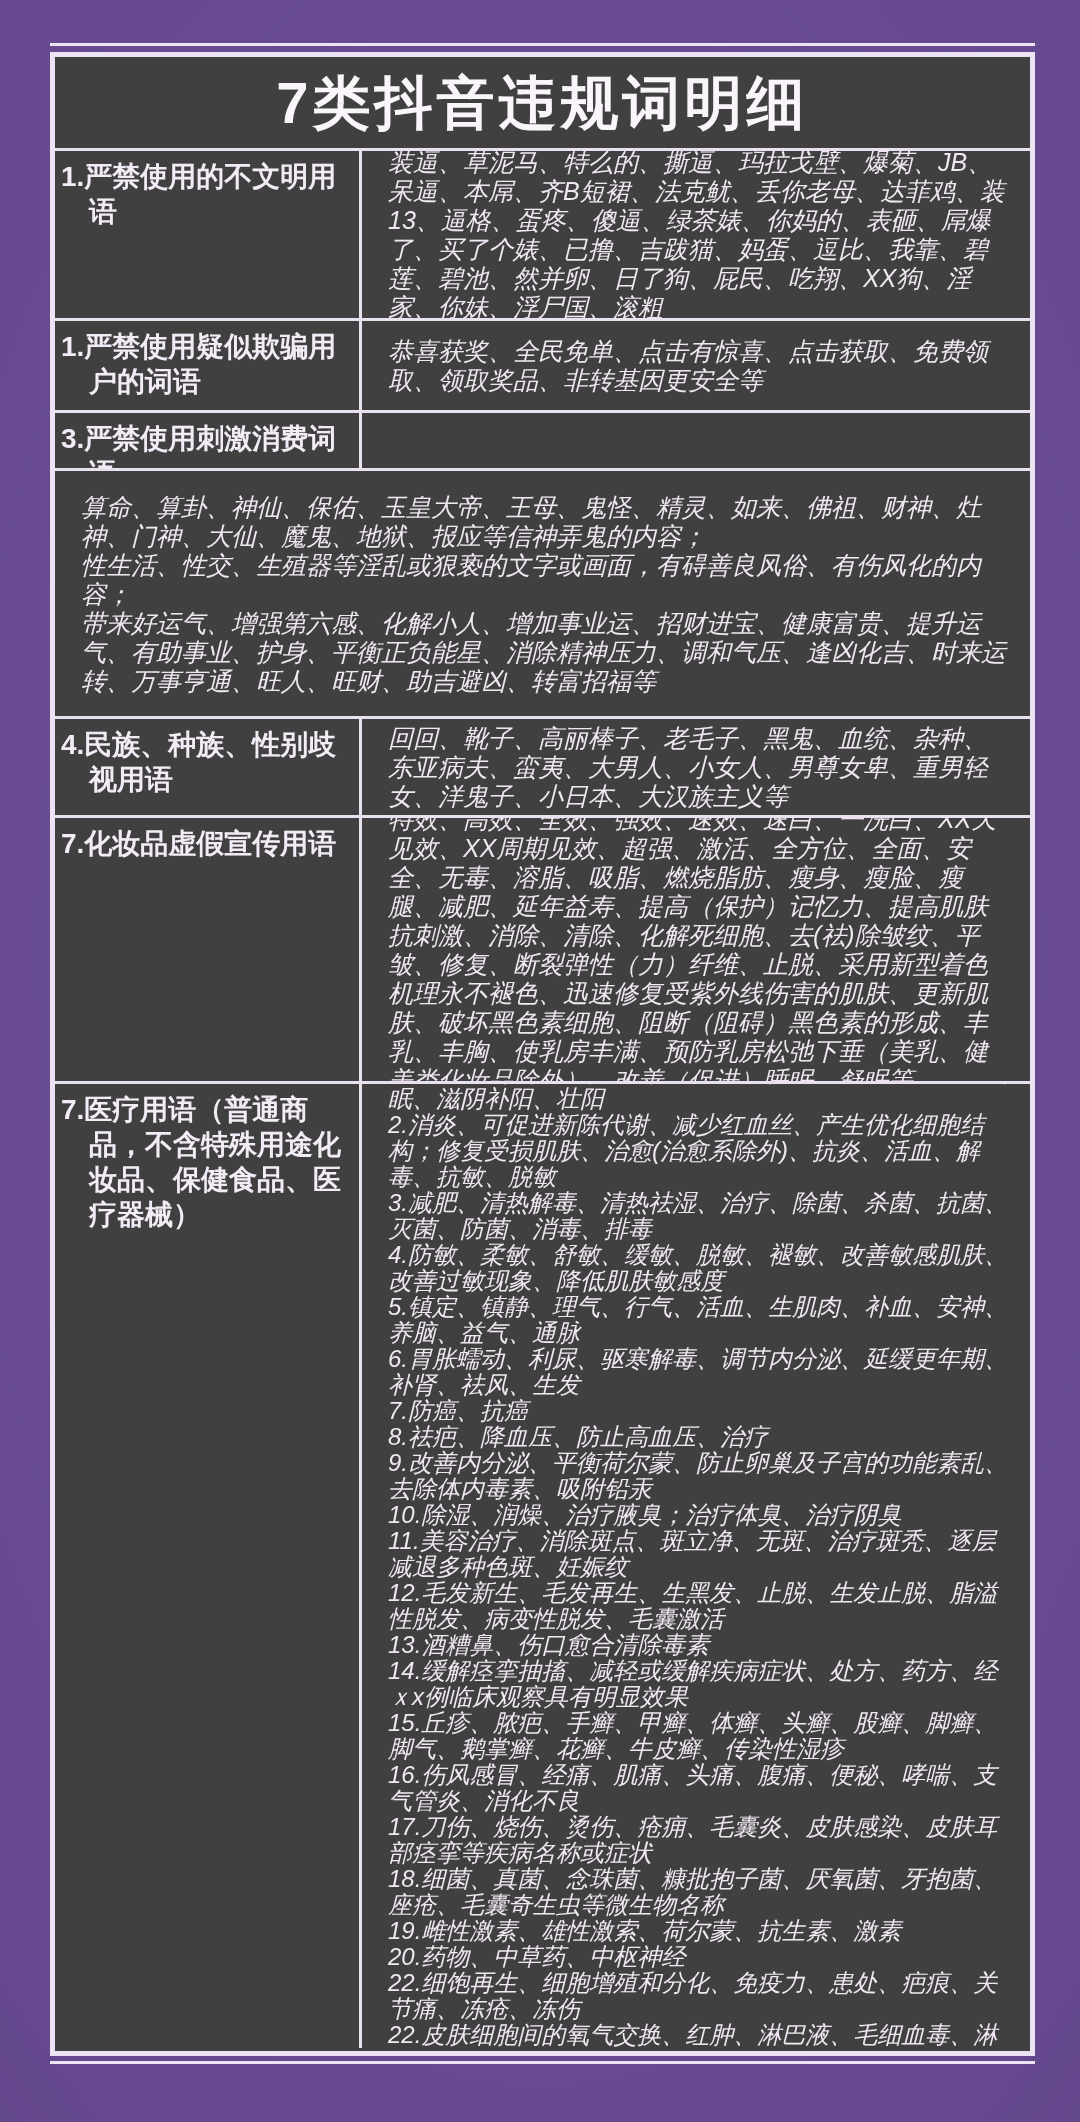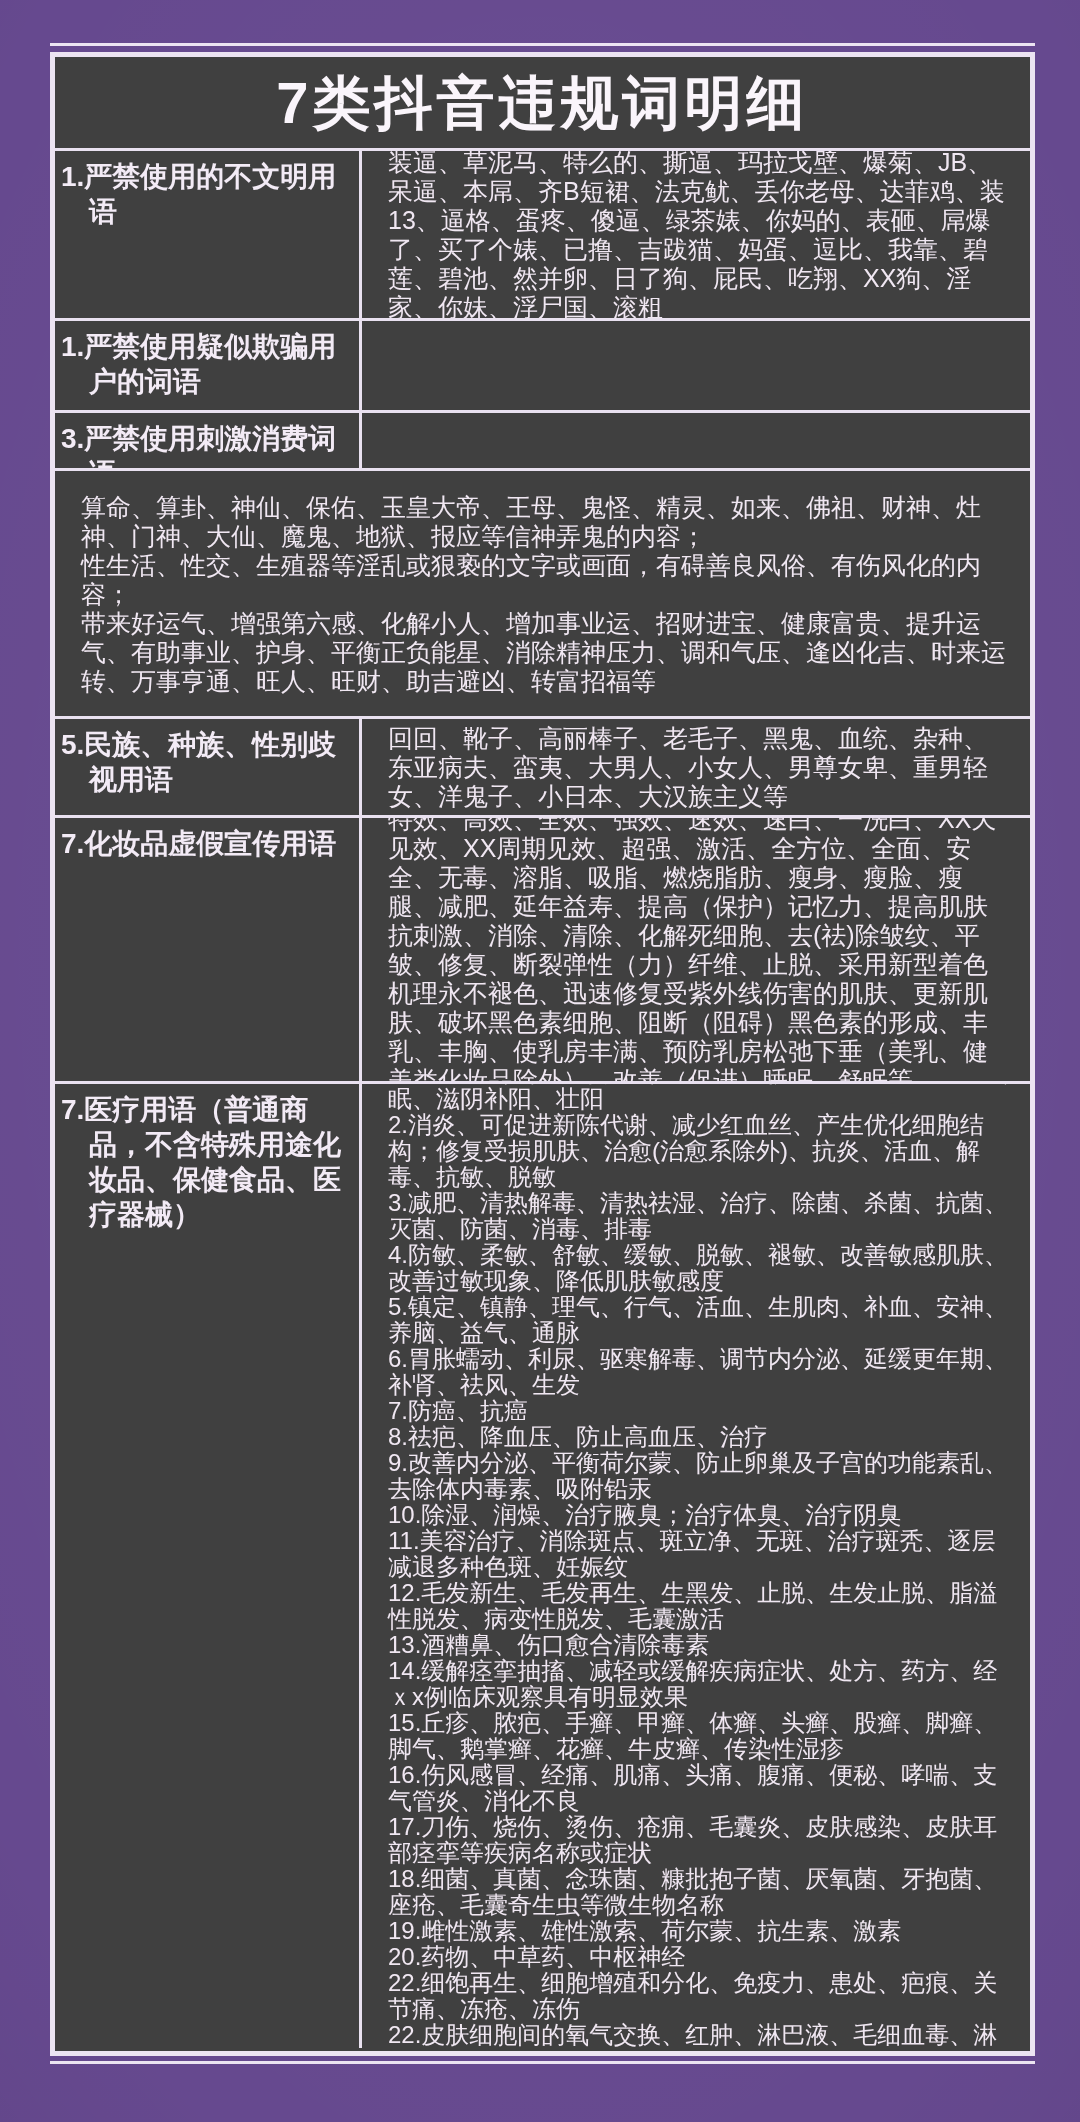--- a/index.html
+++ b/index.html
@@ -42,21 +42,21 @@
     padding:8px 10px 8px 6px;
   }
   .cell-label .lbl{
     color:#f3ebf6;font-size:28px;line-height:35px;font-weight:600;
     padding-left:28px;text-indent:-28px;
     white-space:pre-line;
   }
   .cell-content{
     flex:1;box-sizing:border-box;
     display:flex;flex-direction:column;justify-content:center;
-    padding:11px 22px 10px 26px;overflow:hidden;
+    padding:11px 22px 10px 26px;overflow:hidden;font-style:italic;
   }
   .cell-content .txt{
     color:#f0e7f2;font-size:25px;line-height:29px;font-weight:500;
     white-space:pre-line;
   }
   .r1{height:167px;} .r2{height:92px;} .r3{height:58px;flex-direction:column;}
   .r4{height:248px;} .r5{height:99px;} .r6{height:266px;}
   .r7{flex:1 1 auto;}
   .r7 .cell-content .txt{line-height:26px;font-size:24px;}
 </style>
@@ -75,20 +75,23 @@
       </div>
       <div class="cell-content">
         <div class="txt">装逼、草泥马、特么的、撕逼、玛拉戈壁、爆菊、JB、呆逼、本屌、齐B短裙、法克鱿、丢你老母、达菲鸡、装13、逼格、蛋疼、傻逼、绿茶婊、你妈的、表砸、屌爆了、买了个婊、已撸、吉跋猫、妈蛋、逗比、我靠、碧莲、碧池、然并卵、日了狗、屁民、吃翔、XX狗、淫家、你妹、浮尸国、滚粗</div>
       </div>
     </div>
 
     <div class="row r2">
       <div class="cell-label">
         <div class="lbl">1.严禁使用疑似欺骗用户的词语</div>
       </div>
+      <div class="cell-content">
+        <div class="txt">恭喜获奖、全民免单、点击有惊喜、点击获取、免费领取、领取奖品、非转基因更安全等</div>
+      </div>
     </div>
 
     <div class="row r3">
       <div class="cell-label">
         <div class="lbl">3.严禁使用刺激消费词语</div>
       </div>
       <div class="cell-content">
         <div class="txt">秒杀、抢、再不抢就没了、不会再便宜了、万人疯抢、抢疯了等</div>
       </div>
     </div>
@@ -96,21 +99,21 @@
     <div class="row r4">
       <div class="cell-content">
         <div class="txt">算命、算卦、神仙、保佑、玉皇大帝、王母、鬼怪、精灵、如来、佛祖、财神、灶神、门神、大仙、魔鬼、地狱、报应等信神弄鬼的内容；
 性生活、性交、生殖器等淫乱或狠亵的文字或画面，有碍善良风俗、有伤风化的内容；
 带来好运气、增强第六感、化解小人、增加事业运、招财进宝、健康富贵、提升运气、有助事业、护身、平衡正负能星、消除精神压力、调和气压、逢凶化吉、时来运转、万事亨通、旺人、旺财、助吉避凶、转富招福等</div>
       </div>
     </div>
 
     <div class="row r5">
       <div class="cell-label">
-        <div class="lbl">5.民族、种族、性别歧视用语</div>
+        <div class="lbl">4.民族、种族、性别歧视用语</div>
       </div>
       <div class="cell-content">
         <div class="txt">回回、靴子、高丽棒子、老毛子、黑鬼、血统、杂种、东亚病夫、蛮夷、大男人、小女人、男尊女卑、重男轻女、洋鬼子、小日本、大汉族主义等</div>
       </div>
     </div>
 
     <div class="row r6">
       <div class="cell-label">
         <div class="lbl">7.化妆品虚假宣传用语</div>
       </div>

